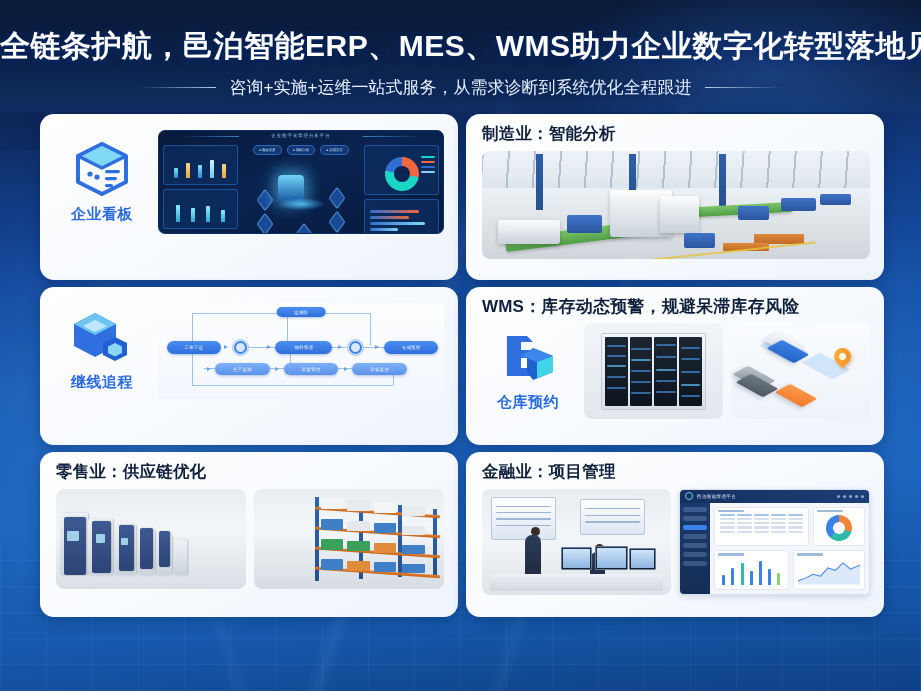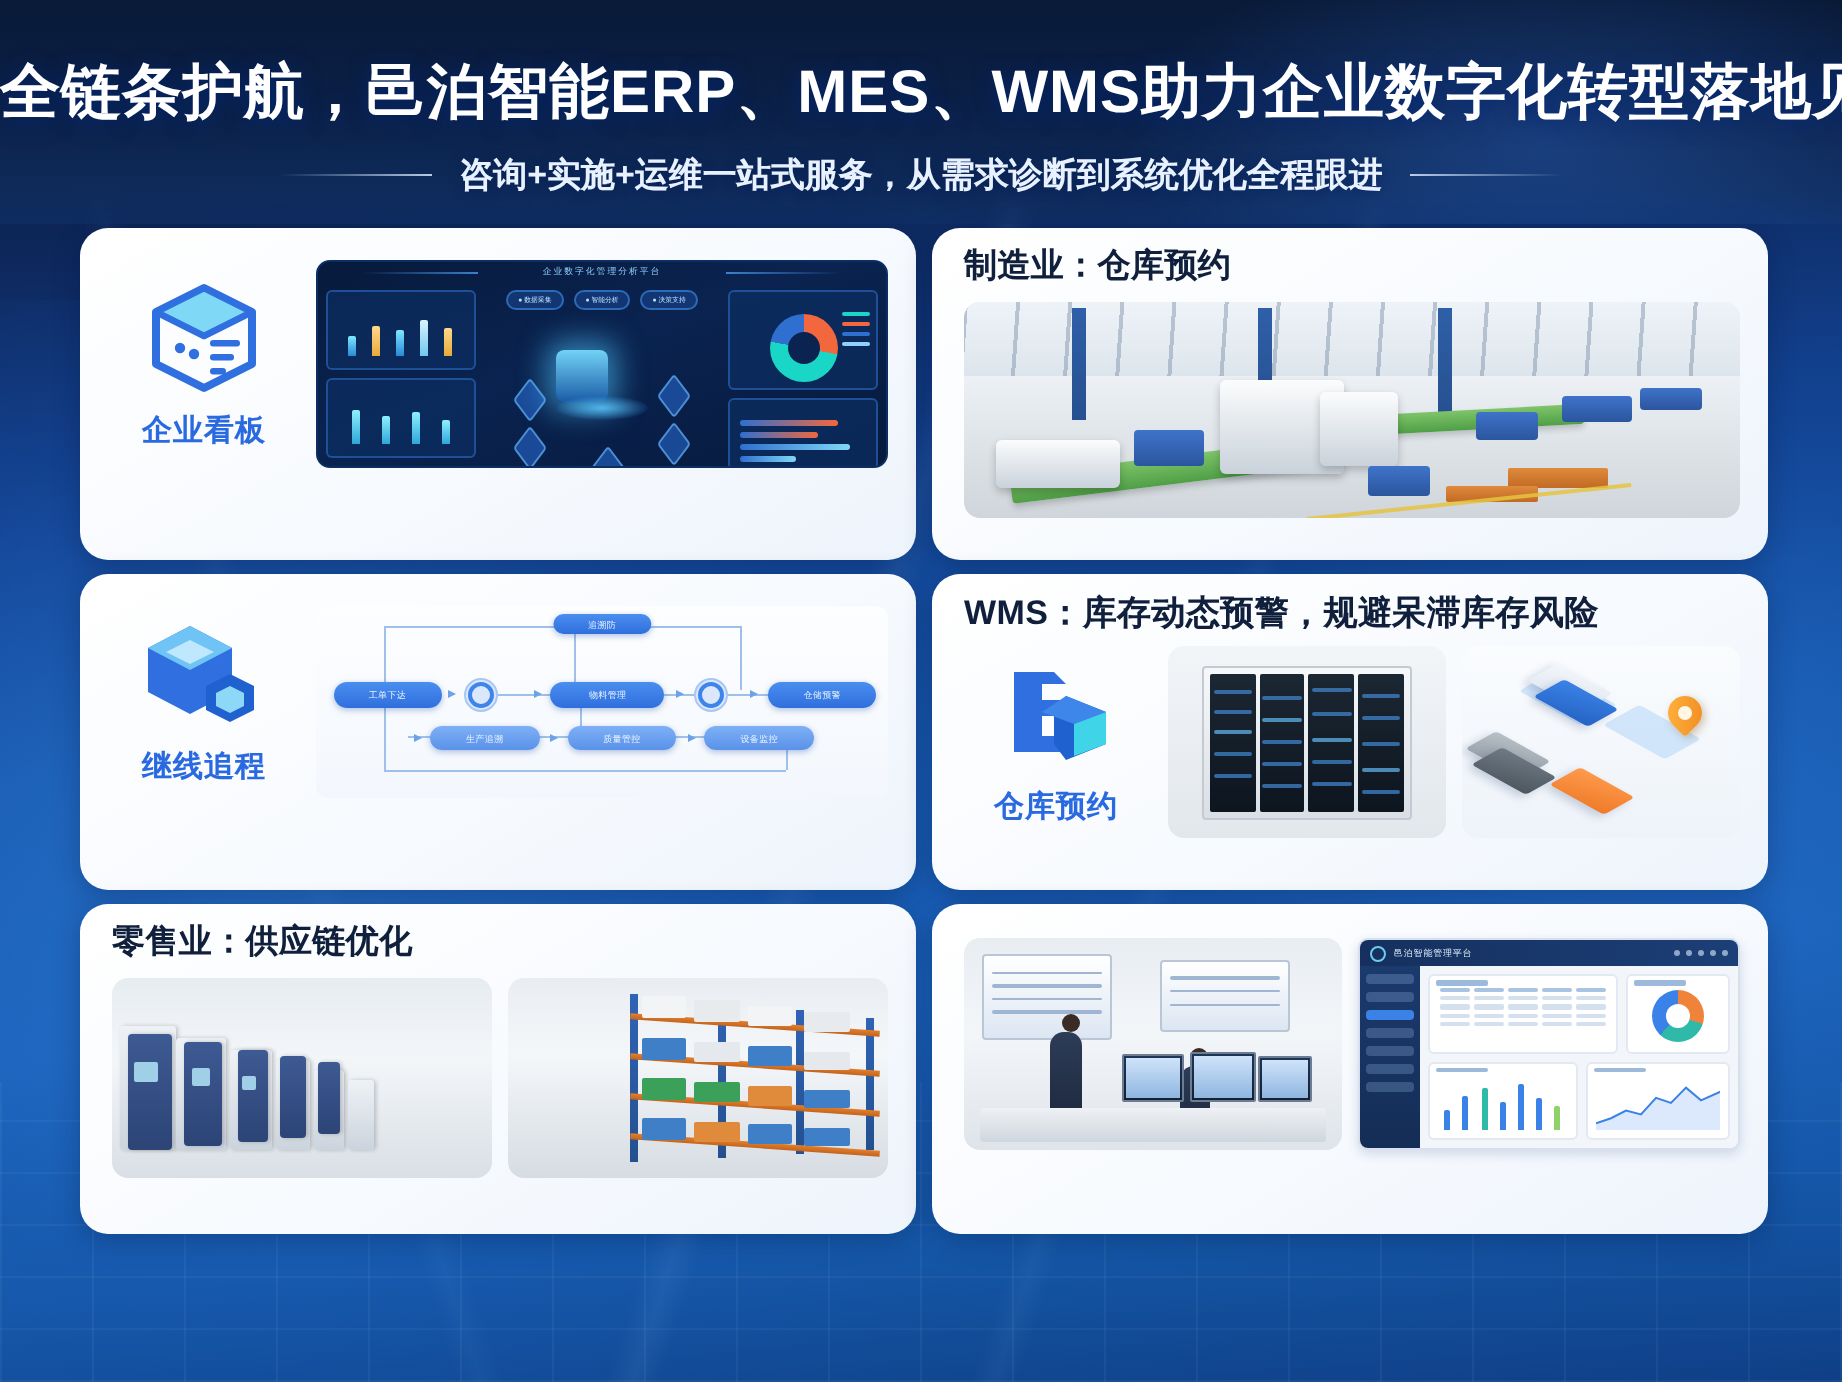--- a/index.html
+++ b/index.html
@@ -69,21 +69,21 @@
     text-shadow: 0 2px 10px rgba(0,40,120,.8);
   }
   .subtitle-row {
     position: relative; z-index: 2;
     margin-top: 9px;
     display: flex; align-items: center; justify-content: center; gap: 14px;
   }
   .sub-rule { width: 76px; height: 1px; background: linear-gradient(90deg, rgba(255,255,255,0), rgba(215,232,255,.85)); }
   .sub-rule.right { background: linear-gradient(90deg, rgba(215,232,255,.85), rgba(255,255,255,0)); }
   .title-sub {
-    font-size: 17px; font-weight: 700; color: #e8f1ff; white-space: nowrap;
+    font-size: 17px; font-weight: 400; color: #e8f1ff; white-space: nowrap;
     text-shadow: 0 1px 6px rgba(0,30,90,.7);
   }
 
   
   .grid {
     position: absolute; left: 40px; top: 114px;
     width: 841px; height: 503px;
     display: grid;
     grid-template-columns: 418px 418px;
     grid-template-rows: 166px 158px 165px;
@@ -442,21 +442,21 @@
                 <i style="width:88%;background:linear-gradient(90deg,#2f6fd0,#7fd8f5)"></i>
                 <i style="width:44%;background:linear-gradient(90deg,#2f6fd0,#7fd8f5)"></i>
               </div>
             </div>
           </div>
         </div>
       </div>
     </div>
 
     <div class="card right r1">
-      <div class="card-title sm">制造业：仓库预约</div>
+      <div class="card-title sm">制造业：智能分析</div>
       <div class="photo-row">
         <div class="photo ph-factory">
           <div class="roof"></div>
           <div class="beam" style="left:14%"></div>
           <div class="beam" style="left:38%"></div>
           <div class="beam" style="left:61%"></div>
           <div class="conv" style="left:6%; bottom:16%; width:42%; transform:rotate(-7deg)"></div>
           <div class="conv" style="left:40%; bottom:40%; width:40%; transform:rotate(-3deg); height:9%"></div>
           <div class="mach" style="left:33%; bottom:20%; width:16%; height:44%"></div>
           <div class="mach" style="left:46%; bottom:24%; width:10%; height:34%"></div>
@@ -621,20 +621,21 @@
           <div class="box" style="left:78%; top:56%; width:12%; height:9%; background:#3f7fc8"></div>
           <div class="box" style="left:35%; top:70%; width:12%; height:11%; background:#3f7fc8"></div>
           <div class="box" style="left:49%; top:72%; width:12%; height:10%; background:#e08a3c"></div>
           <div class="box" style="left:63%; top:73%; width:12%; height:10%; background:#3f7fc8"></div>
           <div class="box" style="left:78%; top:75%; width:12%; height:9%; background:#3f7fc8"></div>
         </div>
       </div>
     </div>
 
     <div class="card right r3">
+      <div class="card-title sm">金融业：项目管理</div>
       <div class="photo-row">
         <div class="photo ph-control">
           <div class="wallscreen" style="left:5%; top:8%; width:34%; height:40%;">
             <i style="top:18%"></i>
               <i style="top:34%"></i>
               <i style="top:50%"></i>
               <i style="top:66%"></i>
           </div>
           <div class="wallscreen" style="left:52%; top:10%; width:34%; height:34%;">
             <i style="top:22%"></i>

